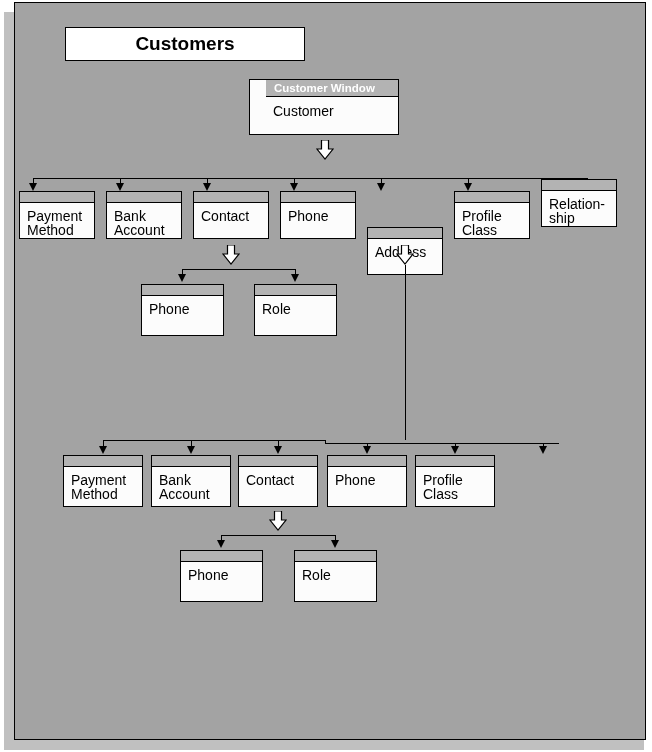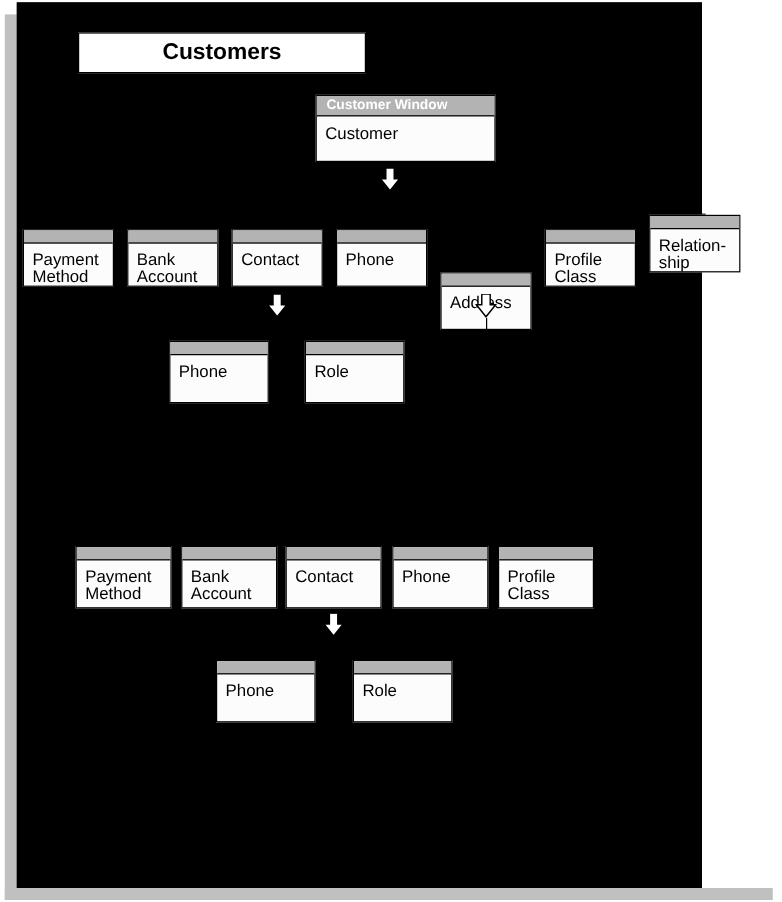--- a/index.html
+++ b/index.html
@@ -33,23 +33,23 @@
     left: 4px;
     top: 740px;
     width: 640px;
     height: 10px;
     background: #c0c0c0;
   }
   .canvas {
     position: absolute;
     left: 14px;
     top: 2px;
-    width: 571px;
+    width: 632px;
     height: 738px;
-    background: #000000;
+    background: #a3a3a3;
     border: 1px solid #000000;
     box-sizing: border-box;
   }
 
   
   .title-banner {
     position: absolute;
     left: 50px;
     top: 24px;
     width: 240px;
@@ -84,24 +84,25 @@
   .node .node-body {
     padding: 6px 7px 0 7px;
     font-size: 14px;
     line-height: 14px;
     color: #000000;
     white-space: pre-line;
   }
 
   
   .node.root {
-    left: 248px;
+    left: 234px;
     top: 76px;
     width: 150px;
     height: 56px;
+    padding-left: 16px;
   }
   .node.root .node-head {
     height: 17px;
     background: #b3b3b3;
     color: #ffffff;
     font-size: 11.5px;
     font-weight: bold;
     display: flex;
     align-items: center;
     padding-left: 8px;

